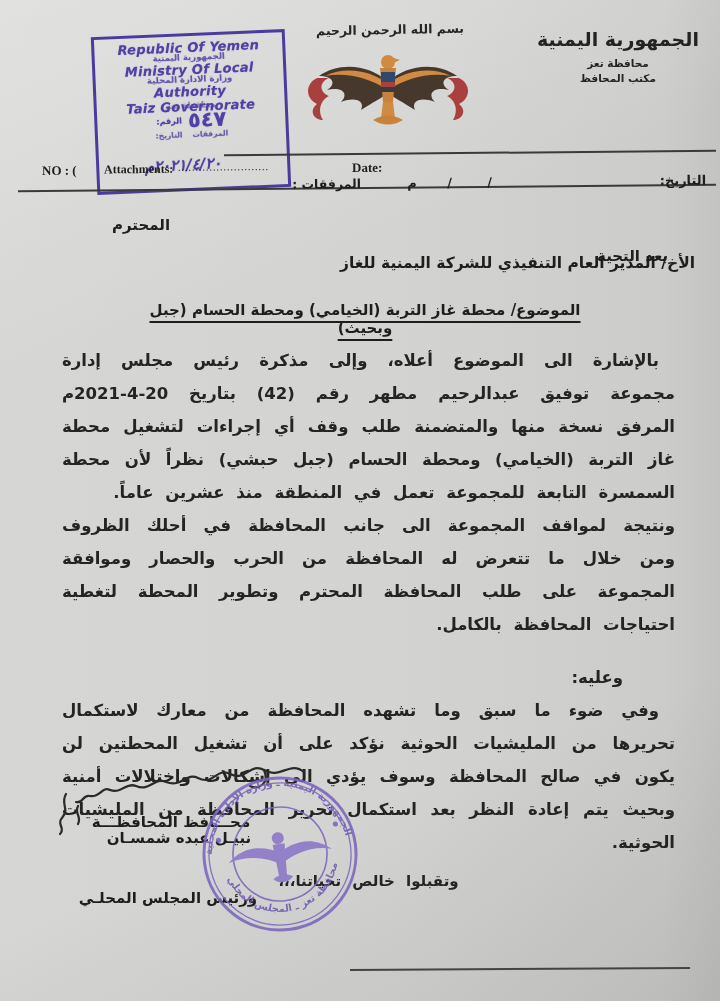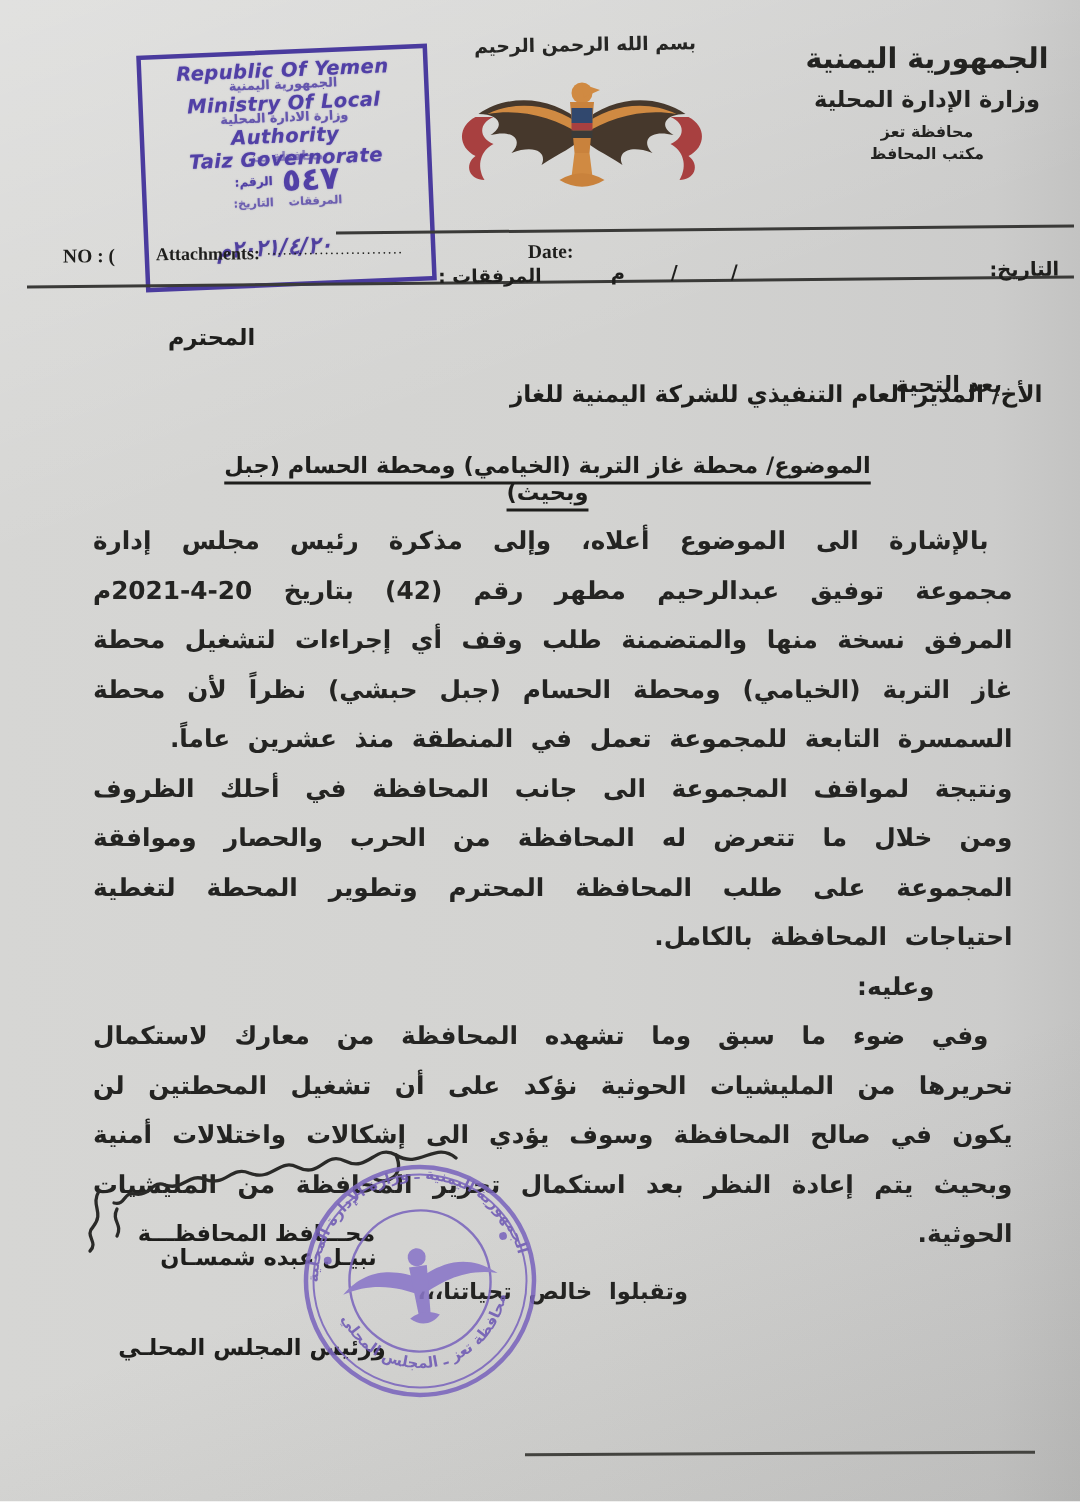--- a/index.html
+++ b/index.html
@@ -75,21 +75,21 @@
     font:700 15px "DejaVu Sans", sans-serif;
     text-decoration:underline; text-underline-offset:6px; text-decoration-thickness:1.5px;
   }
   .body-flow{
     left:62px; top:344px; width:613px;
     direction:rtl; text-align:justify;
     font:700 16.5px "DejaVu Sans", sans-serif;
     line-height:33px; word-spacing:6px; color:#242422;
   }
   .body-flow p.ind{ text-indent:16px; }
-  .alaih{ text-indent:52px; }
+  .alaih{ text-indent:52px;margin-top:20px; }
   .closing{ text-align:center; margin-top:6px; font-size:15px; }
 
   
   .sig-svg{ left:42px; top:750px; }
   .sig-name{  left:94px; top:829px; width:170px; text-align:center; font:700 15px "DejaVu Sans", sans-serif; }
   .sig-title1{ left:86px; top:813px; width:170px; text-align:center; font:700 15px "DejaVu Sans", sans-serif; }
   .sig-title2{ left:68px; top:889px; width:200px; text-align:center; font:700 15px "DejaVu Sans", sans-serif; }
 
   .round-stamp{ left:198px; top:772px; opacity:.88; }
 
@@ -136,21 +136,20 @@
     <rect x="78" y="32" width="14" height="10" fill="#31486e"></rect>
     <rect x="78" y="42" width="14" height="5" fill="#a84040"></rect>
     <rect x="78" y="47" width="14" height="5" fill="#3a3a38"></rect>
 
     <path d="M80,62 L90,62 L92,78 L78,78 Z" fill="#d08a42"></path>
     <path d="M70,80 C80,74 90,74 100,80 C90,86 80,86 70,80 Z" fill="#c9823c"></path>
   </svg>
 
   <div class="abs letterhead">
     <div class="country">الجمهورية اليمنية</div>
-    <div class="ministry">وزارة الإدارة المحلية</div>
     <div class="gov">محافظة تعز</div>
     <div class="office">مكتب المحافظ</div>
   </div>
 
   <div class="abs rule rule-top"></div>
   <div class="abs rule rule-bottom"></div>
   <div class="abs ref-band">
     <span class="ar-lab" style="right:14px;">التاريخ:</span>
     <span class="ar-lab" style="left:487px;">/</span>
     <span class="ar-lab" style="left:447px;">/</span>

